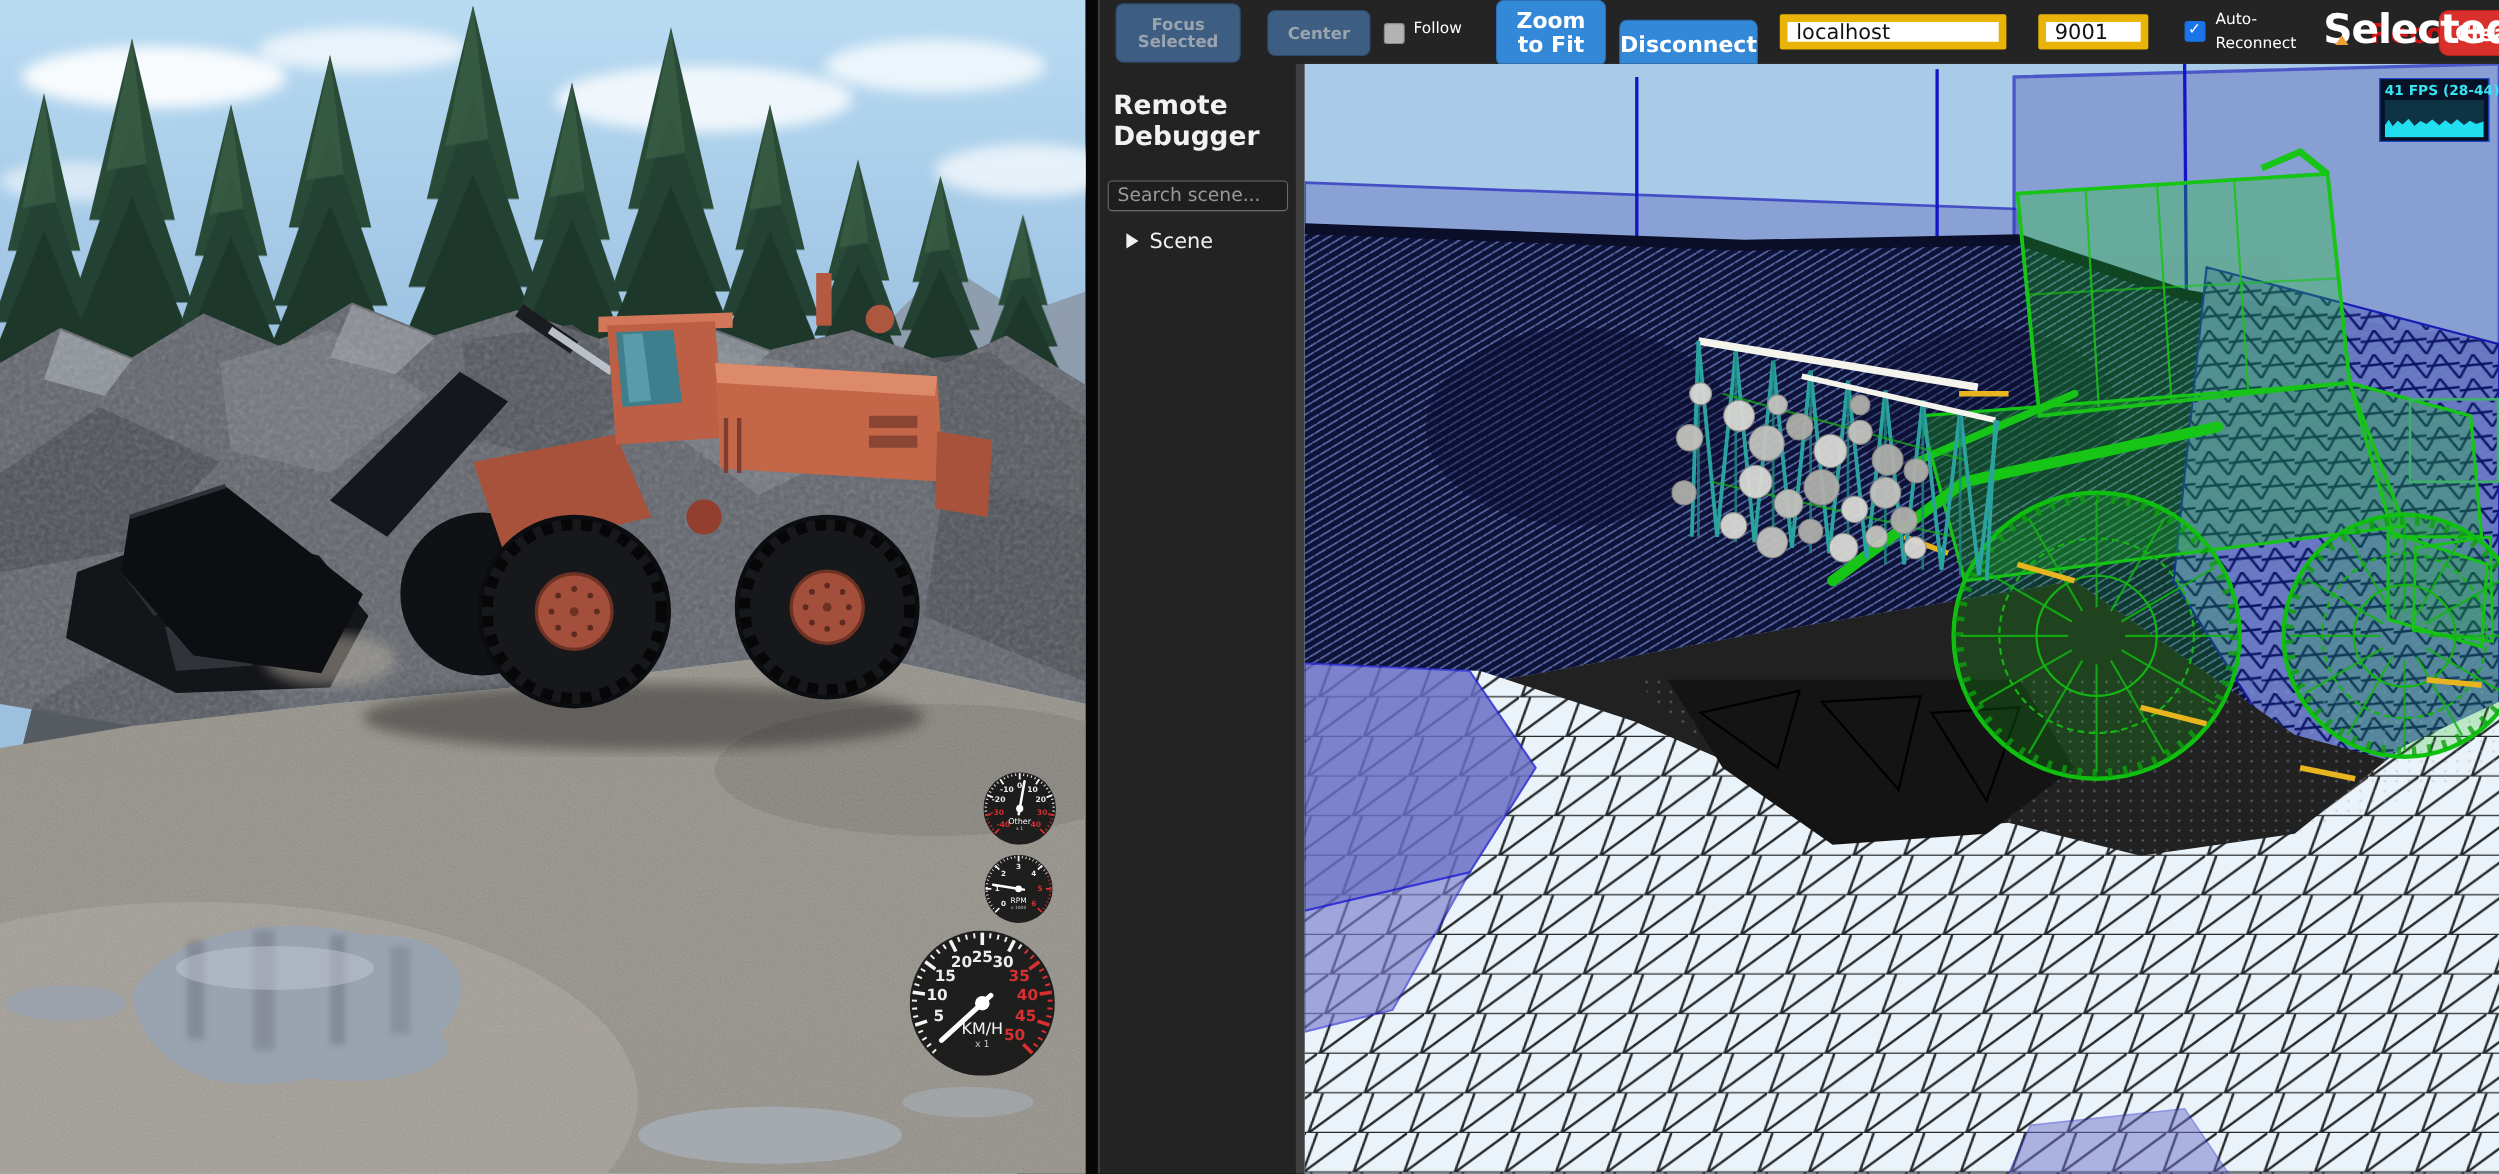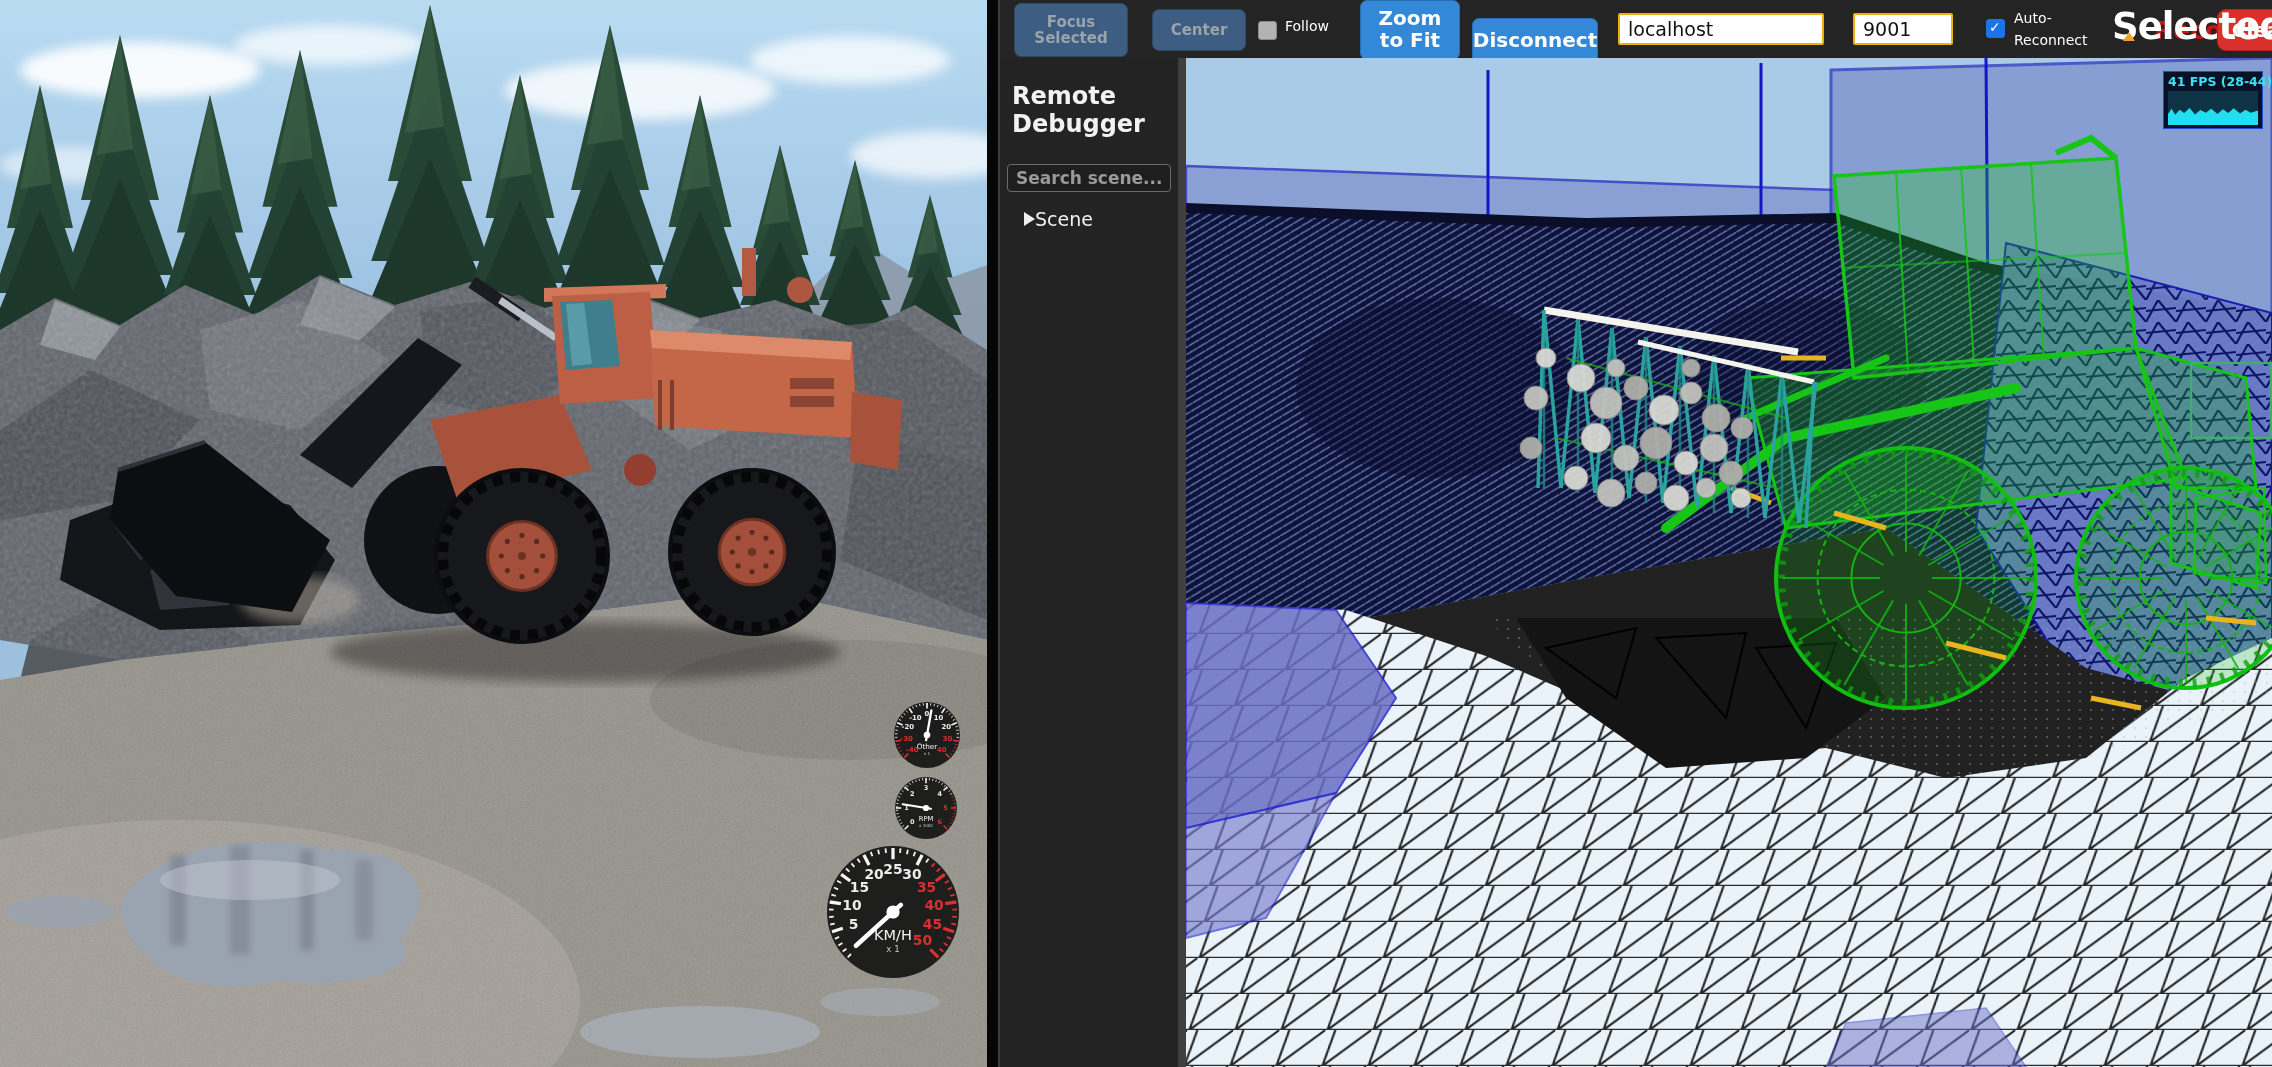--- a/index.html
+++ b/index.html
@@ -21,36 +21,36 @@
   .btn{position:absolute;border-radius:7px;font-weight:bold;text-align:center;cursor:pointer;
        display:flex;align-items:center;justify-content:center;line-height:1.08;}
   .btn.muted{background:#3e5d83;color:#9aa4ad;border:1px solid #2e4764;font-size:15px;}
   .btn.primary{background:#3488d8;color:#fff;border:1px solid #2a6fb4;font-size:20px;}
   .tb-label{position:absolute;color:#fff;font-size:14px;}
   .cb{position:absolute;width:17px;height:17px;border-radius:3px;cursor:pointer;}
   .cb.gray{background:#b3b3b3;border:1px solid #8a8a8a;}
   .cb.blue{background:#bdbdbd;border:1px solid #8a8a8a;}
   .cb.blue.checked{background:#1a74e8;border-color:#1a74e8;}
   .cb.blue.checked::after{content:"✓";color:#fff;font-size:14px;font-weight:bold;position:absolute;left:2px;top:-1px;}
-  .tb-input{position:absolute;background:#fff;color:#111;border:2px solid #eab308;border-radius:2px;
+  .tb-input{position:absolute;background:#fff;color:#111;border:7px solid #eab308;border-radius:2px;
             font-size:19px;font-family:"DejaVu Sans",sans-serif;padding:2px 8px;box-sizing:border-box;}
   .logo{position:absolute;color:#fff;font-weight:bold;font-size:37px;letter-spacing:-1px;z-index:4;}
   .logo .tri{position:absolute;left:11px;bottom:7px;width:0;height:0;border-left:6px solid transparent;
              border-right:6px solid transparent;border-bottom:9px solid #f0a030;}
   .record{position:absolute;color:#cc1414;font-weight:bold;font-size:25px;z-index:2;}
   .clearbtn{position:absolute;background:#d9302c;color:#fff;border:1px solid #b02420;border-radius:9px;
             font-weight:bold;font-size:20px;display:flex;align-items:center;justify-content:center;z-index:3;}
 
   
   .sidebar{position:absolute;left:0;top:58px;width:178px;height:1009px;background:#232323;}
   .sb-title{color:#f2f2f2;font-size:24px;font-weight:bold;line-height:28px;padding:24px 0 0 12px;}
   .sb-search{position:absolute;left:7px;top:106px;width:164px;height:28px;background:#1e1e1e;border:1px solid #6b6b6b;
-             border-radius:4px;color:#bef264;font-size:17px;padding:0 8px;box-sizing:border-box;font-family:"DejaVu Sans",sans-serif;font-weight:bold;}
+             border-radius:4px;color:#bef264;font-size:17px;padding:0 8px;box-sizing:border-box;font-family:"DejaVu Sans",sans-serif;}
   .sb-search::placeholder{color:#9a9a9a;}
-  .tree-row{position:absolute;left:24px;top:150px;color:#f0f0f0;font-size:19px;cursor:pointer;display:flex;align-items:center;gap:0;}
+  .tree-row{position:absolute;left:24px;top:150px;color:#f0f0f0;font-size:19px;cursor:pointer;display:flex;align-items:center;gap:10px;}
   .tree-tri{width:0;height:0;border-top:7px solid transparent;border-bottom:7px solid transparent;border-left:11px solid #f0f0f0;}
   .sb-div{position:absolute;left:178px;top:58px;width:8px;height:1009px;background:#3f3f3f;}
 
   
   .vp{position:absolute;left:186px;top:58px;width:1086px;height:1009px;background:#a9cbe8;overflow:hidden;cursor:grab;}
   .fps{position:absolute;right:9px;top:13px;width:100px;height:58px;background:#071226;border:1px solid #1d4ed8;
        box-sizing:border-box;padding:2px 4px;z-index:6;}
   .fps-t{color:#39e4f2;font-size:12.5px;font-weight:bold;white-space:nowrap;}
   .fps-bars{position:relative;margin-top:2px;width:90px;height:34px;background:#0e3345;}
   .fps-bar{position:absolute;left:0;bottom:0;width:100%;height:17px;background:#22dff0;

